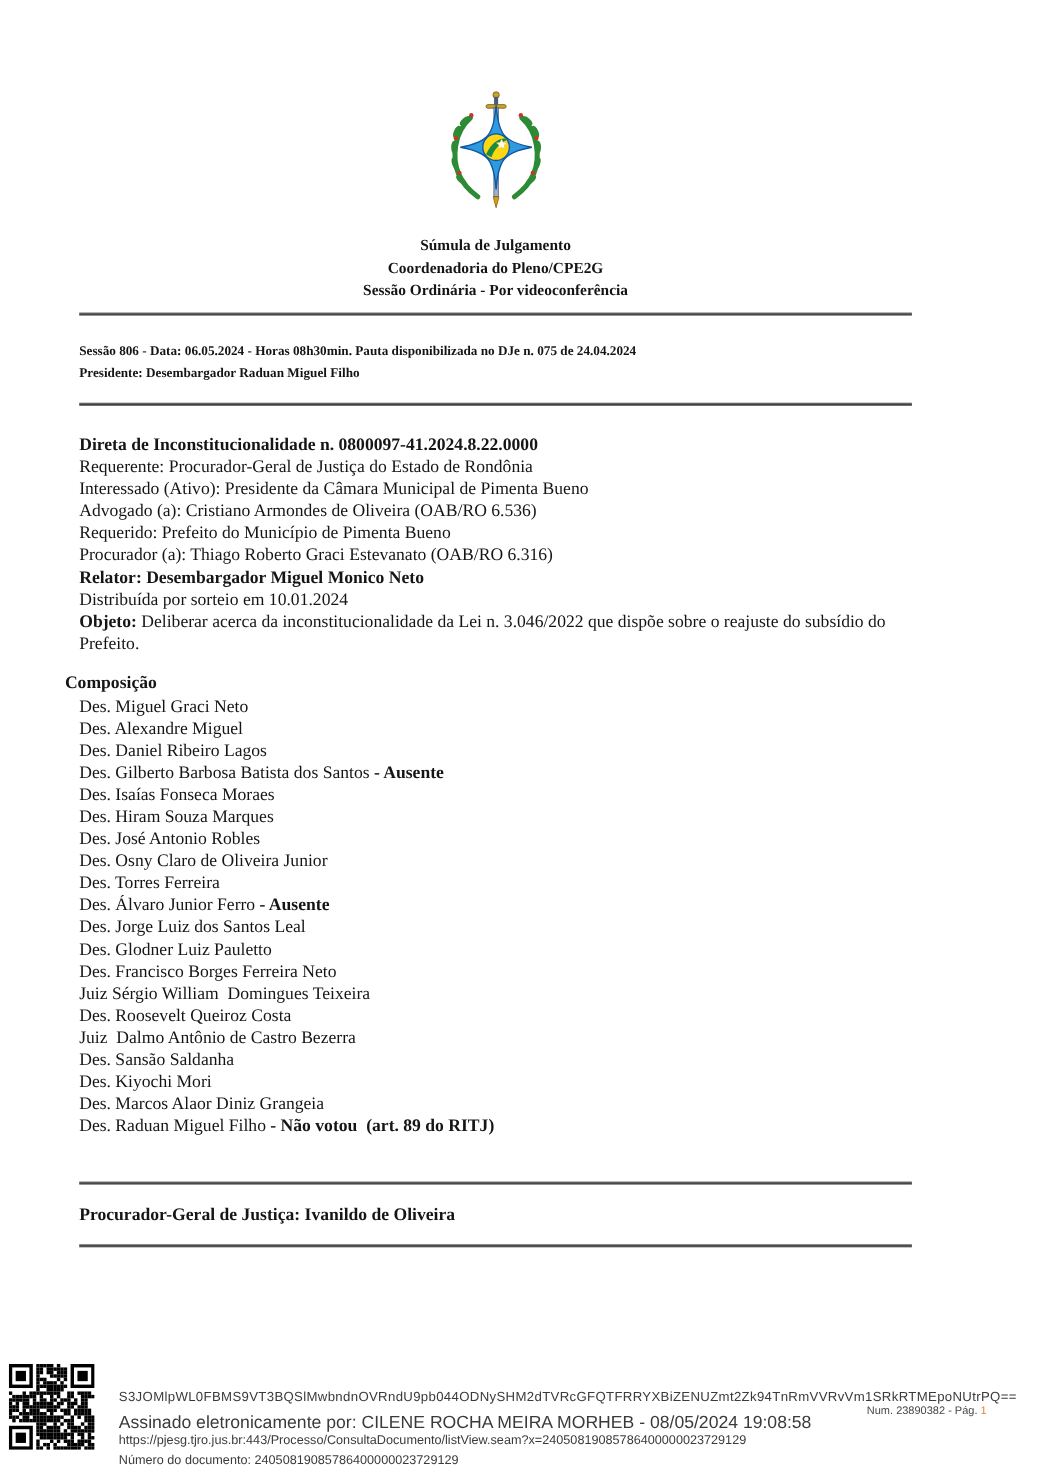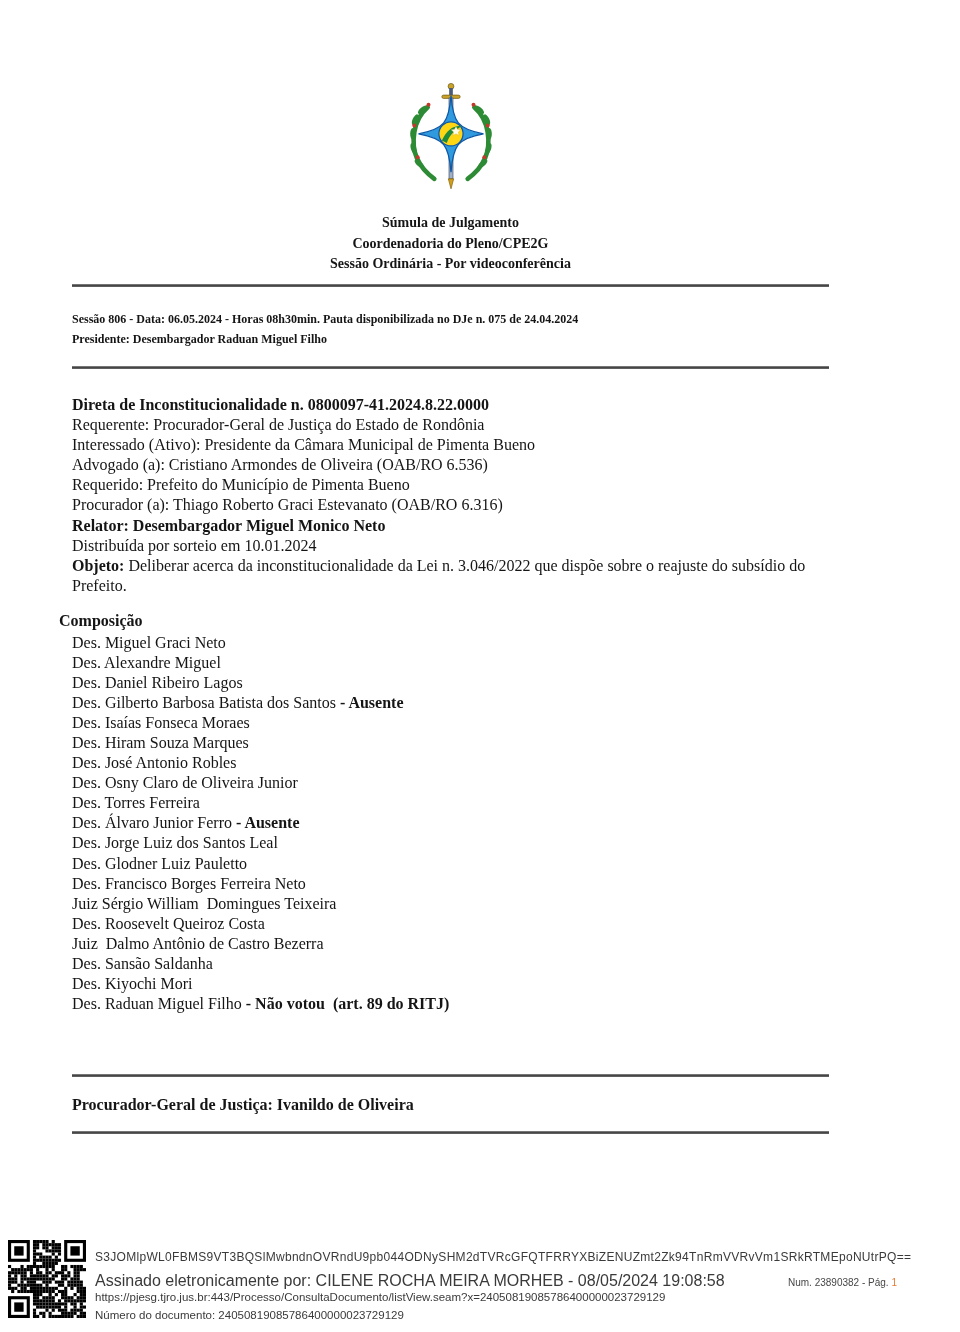--- a/index.html
+++ b/index.html
@@ -14,21 +14,21 @@
   .case{position:absolute;left:72px;top:395px;width:757px;}
   .case p{margin:0;font-size:16px;line-height:20.1px;white-space:nowrap;}
   .case p.wrap{white-space:normal;}
   .case .b{font-weight:bold;}
   .comp-h{position:absolute;left:59px;top:612px;margin:0;font-size:16px;font-weight:bold;}
   .comp-list{position:absolute;left:72px;top:633px;width:757px;font-size:16px;line-height:20.05px;}
   .comp-list .line{white-space:pre-wrap;}
   .comp-list b{font-weight:bold;}
   .pgj{position:absolute;left:72px;top:1096px;margin:0;font-size:16px;font-weight:bold;}
   .qr{position:absolute;left:8px;top:1240px;width:78px;height:78px;}
-  .ftxt{position:absolute;left:95px;margin:0;color:#3a3a3a;
+  .ftxt{position:absolute;left:95px;margin:13px;color:#3a3a3a;
         font-family:"Liberation Sans","DejaVu Sans",sans-serif;}
   .f-hash{top:1250px;font-size:12px;letter-spacing:.3px;}
   .f-sign{top:1272px;font-size:16px;}
   .f-url{top:1291px;font-size:11.5px;}
   .f-doc{top:1309px;font-size:11.5px;}
   .numpag{position:absolute;left:788px;top:1277px;margin:0;white-space:nowrap;color:#474747;
           font-family:"Liberation Sans","DejaVu Sans",sans-serif;font-size:10px;}
   .numpag .pg1{color:#e87a2f;}
 </style>
 </head>
@@ -120,20 +120,21 @@
       <div class="line"><span>Des. Torres Ferreira</span></div>
       <div class="line"><span>Des. Álvaro Junior Ferro</span><b> - Ausente</b></div>
       <div class="line"><span>Des. Jorge Luiz dos Santos Leal</span></div>
       <div class="line"><span>Des. Glodner Luiz Pauletto</span></div>
       <div class="line"><span>Des. Francisco Borges Ferreira Neto</span></div>
       <div class="line"><span>Juiz Sérgio William  Domingues Teixeira</span></div>
       <div class="line"><span>Des. Roosevelt Queiroz Costa</span></div>
       <div class="line"><span>Juiz  Dalmo Antônio de Castro Bezerra</span></div>
       <div class="line"><span>Des. Sansão Saldanha</span></div>
       <div class="line"><span>Des. Kiyochi Mori</span></div>
+      <div class="line"><span>Des. Marcos Alaor Diniz Grangeia</span></div>
       <div class="line"><span>Des. Raduan Miguel Filho</span><b> - Não votou  (art. 89 do RITJ)</b></div>
     </div>
 
   <div class="rule" style="top:1074px;"></div>
 
   <p class="pgj">Procurador-Geral de Justiça: Ivanildo de Oliveira</p>
 
   <div class="rule" style="top:1131px;"></div>
 
   <div class="qr"><svg viewBox="0 0 100 100" width="78" height="78">

